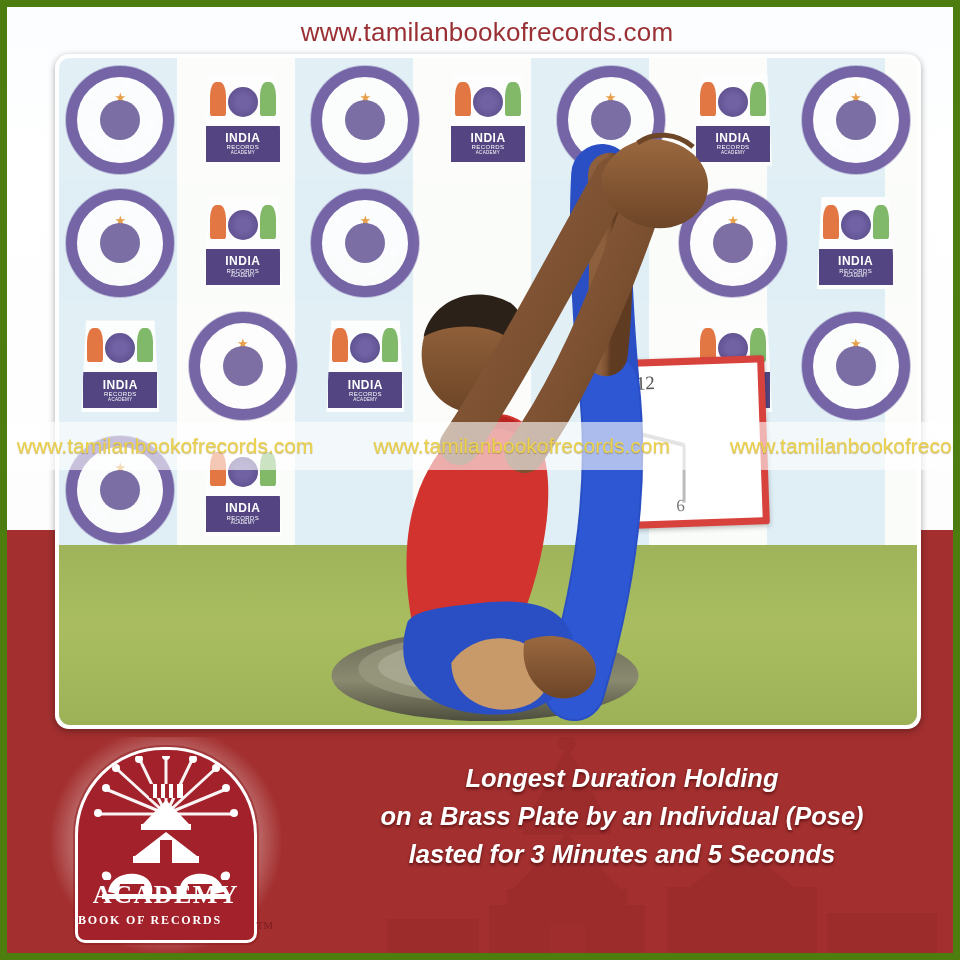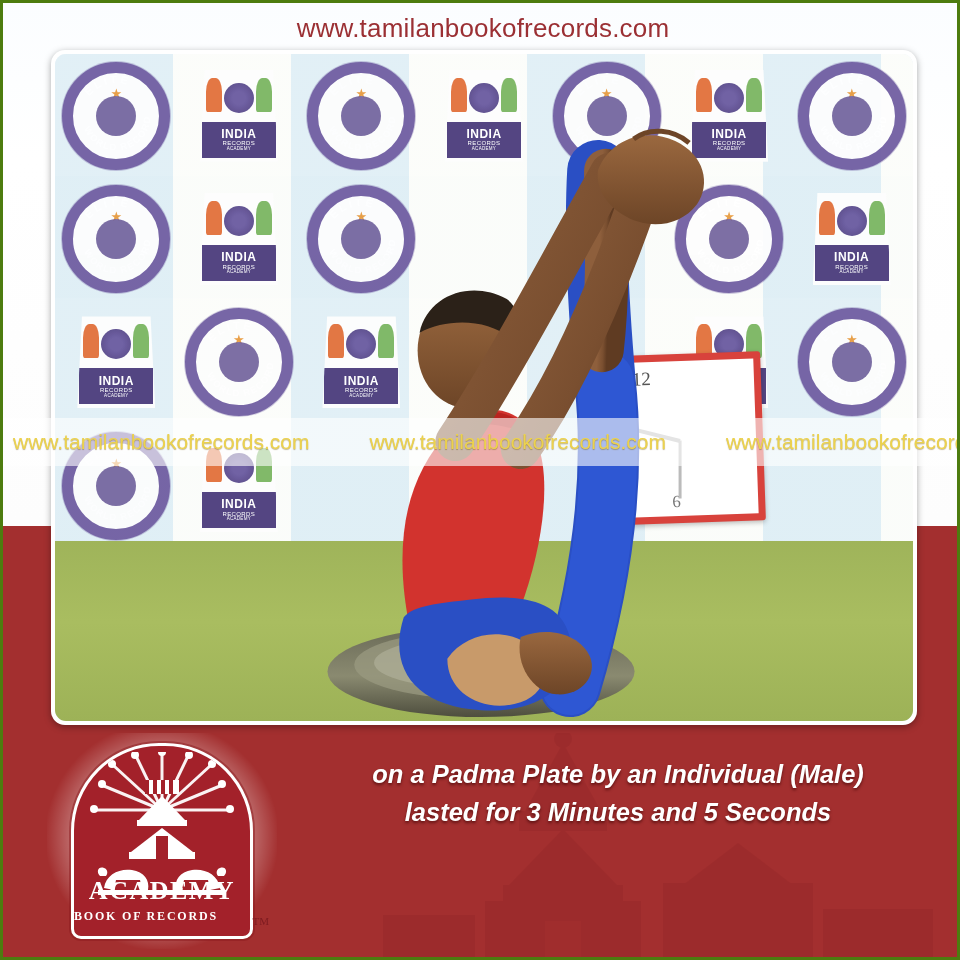--- a/index.html
+++ b/index.html
@@ -4,21 +4,21 @@
 <style>
   html,body{margin:0;padding:0;}
   body{
     width:960px;height:960px;overflow:hidden;
     font-family:"Liberation Sans", sans-serif;
     background:#ffffff;
   }
   #poster{
     position:relative;width:960px;height:960px;
     box-sizing:border-box;
-    border:3px solid #4d7c0f;
+    border:7px solid #4d7c0f;
     background:#fdfdfd;
     overflow:hidden;
   }
 
   
   .header-band{
     position:absolute;left:0;top:0;width:960px;height:523px;
     background:linear-gradient(180deg,#fbfdff 0%,#ffffff 30%,#fdfdfd 100%);
   }
   .site-url{
@@ -670,17 +670,18 @@
         </g>
       </svg>
 
       <div class="name">ACADEMY</div>
       <div class="sub">BOOK OF RECORDS</div>
     </div>
     <div class="logo-tm">TM</div>
   </div>
 
   <div class="caption">
-    <span class="line">on a Padma Plate by an Individual (Male)</span>
+    <span class="line">Longest Duration Holding</span>
+    <span class="line">on a Brass Plate by an Individual (Pose)</span>
     <span class="line">lasted for 3 Minutes and 5 Seconds</span>
   </div>
 
 </div>
 
 </body></html>

